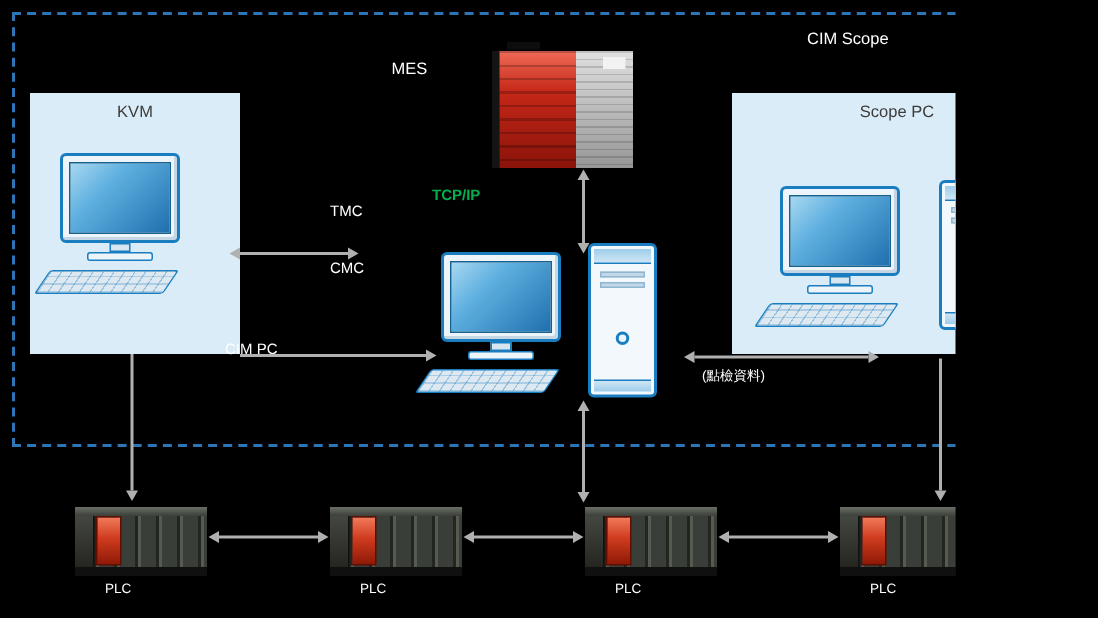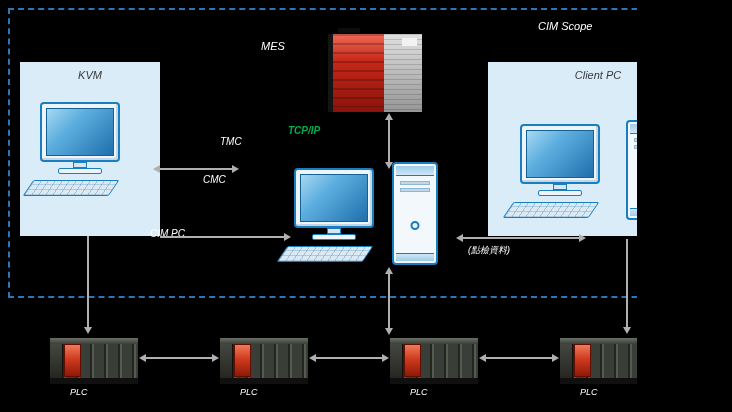--- a/index.html
+++ b/index.html
@@ -2,21 +2,20 @@
 <html style="--background: #000000; --scope-border: #2E75B6; --panel-bg: #D9ECF7; --tcpip: #00B050; --arrow: #B0B0B0; --label-text: #FFFFFF;"><head>
 <meta charset="utf-8">
 <style>
   * { margin:0; padding:0; box-sizing:border-box; }
   html,body { background:#000; }
   .stage {
     position:relative; width:637px; height:412px;
     background:var(--background,#000);
     font-family:"Liberation Sans",sans-serif;
     overflow:hidden;
-    font-style:italic;
   }
   .lbl { position:absolute; color:var(--label-text,#fff); font-size:10px; white-space:nowrap; }
   .tcpip { color:var(--tcpip,#00B050); font-weight:bold; }
   .scope-rect { position:absolute; left:8px; top:8px; width:710px; height:290px; border:2px dashed var(--scope-border,#2E75B6); }
 
   .panel { position:absolute; background:var(--panel-bg,#D9ECF7); }
   .panel-title { text-align:center; color:#3b3b3b; font-size:11px; padding-top:7px; }
   .panel-sub { text-align:center; color:#3b3b3b; font-size:10px; padding-top:9px; }
 
   .line { position:absolute; background:var(--arrow,#b0b0b0); }
@@ -87,21 +86,21 @@
   <div class="computer" style="left:28px;top:102px">
     <div class="monitor">
       <div class="screen"></div>
     </div>
     <div class="neck"></div>
     <div class="mbase"></div>
     <div class="keyboard"></div>
   </div>
 
   <div class="panel" style="left:488px;top:62px;width:220px;height:174px">
-    <div class="panel-title">Client PC</div>
+    <div class="panel-title">Scope PC</div>
   </div>
   <div class="computer" style="left:508px;top:124px">
     <div class="monitor">
       <div class="screen"></div>
     </div>
     <div class="neck"></div>
     <div class="mbase"></div>
     <div class="keyboard"></div>
   </div>
   <div class="tower" style="left:626px;top:120px;width:40px;height:100px">
@@ -124,21 +123,21 @@
     <div class="t-top"></div>
     <div class="t-slot" style="top:17px"></div>
     <div class="t-slot" style="top:24px"></div>
     <div class="t-btn" style="top:57px"></div>
     <div class="t-bot"></div>
   </div>
   <div class="lbl" style="left:150px;top:228px">CIM PC</div>
 
   <div class="lbl tcpip" style="left:288px;top:125px">TCP/IP</div>
   <div class="lbl" style="left:220px;top:136px">TMC</div>
-  <div class="lbl" style="left:203px;top:174px">CMC</div>
+  <div class="lbl" style="left:220px;top:174px">CMC</div>
   <div class="lbl" style="left:468px;top:244px;font-size:9px">(點檢資料)</div>
 
   <div>
     <div class="line" style="left:388px;top:120px;width:2px;height:42px"></div>
     <div class="ah ah-u" style="left:385px;top:113px"></div>
     <div class="ah ah-d" style="left:385px;top:162px"></div>
   </div>
 
   <div>
     <div class="line" style="left:160px;top:168px;width:72px;height:2px"></div>

